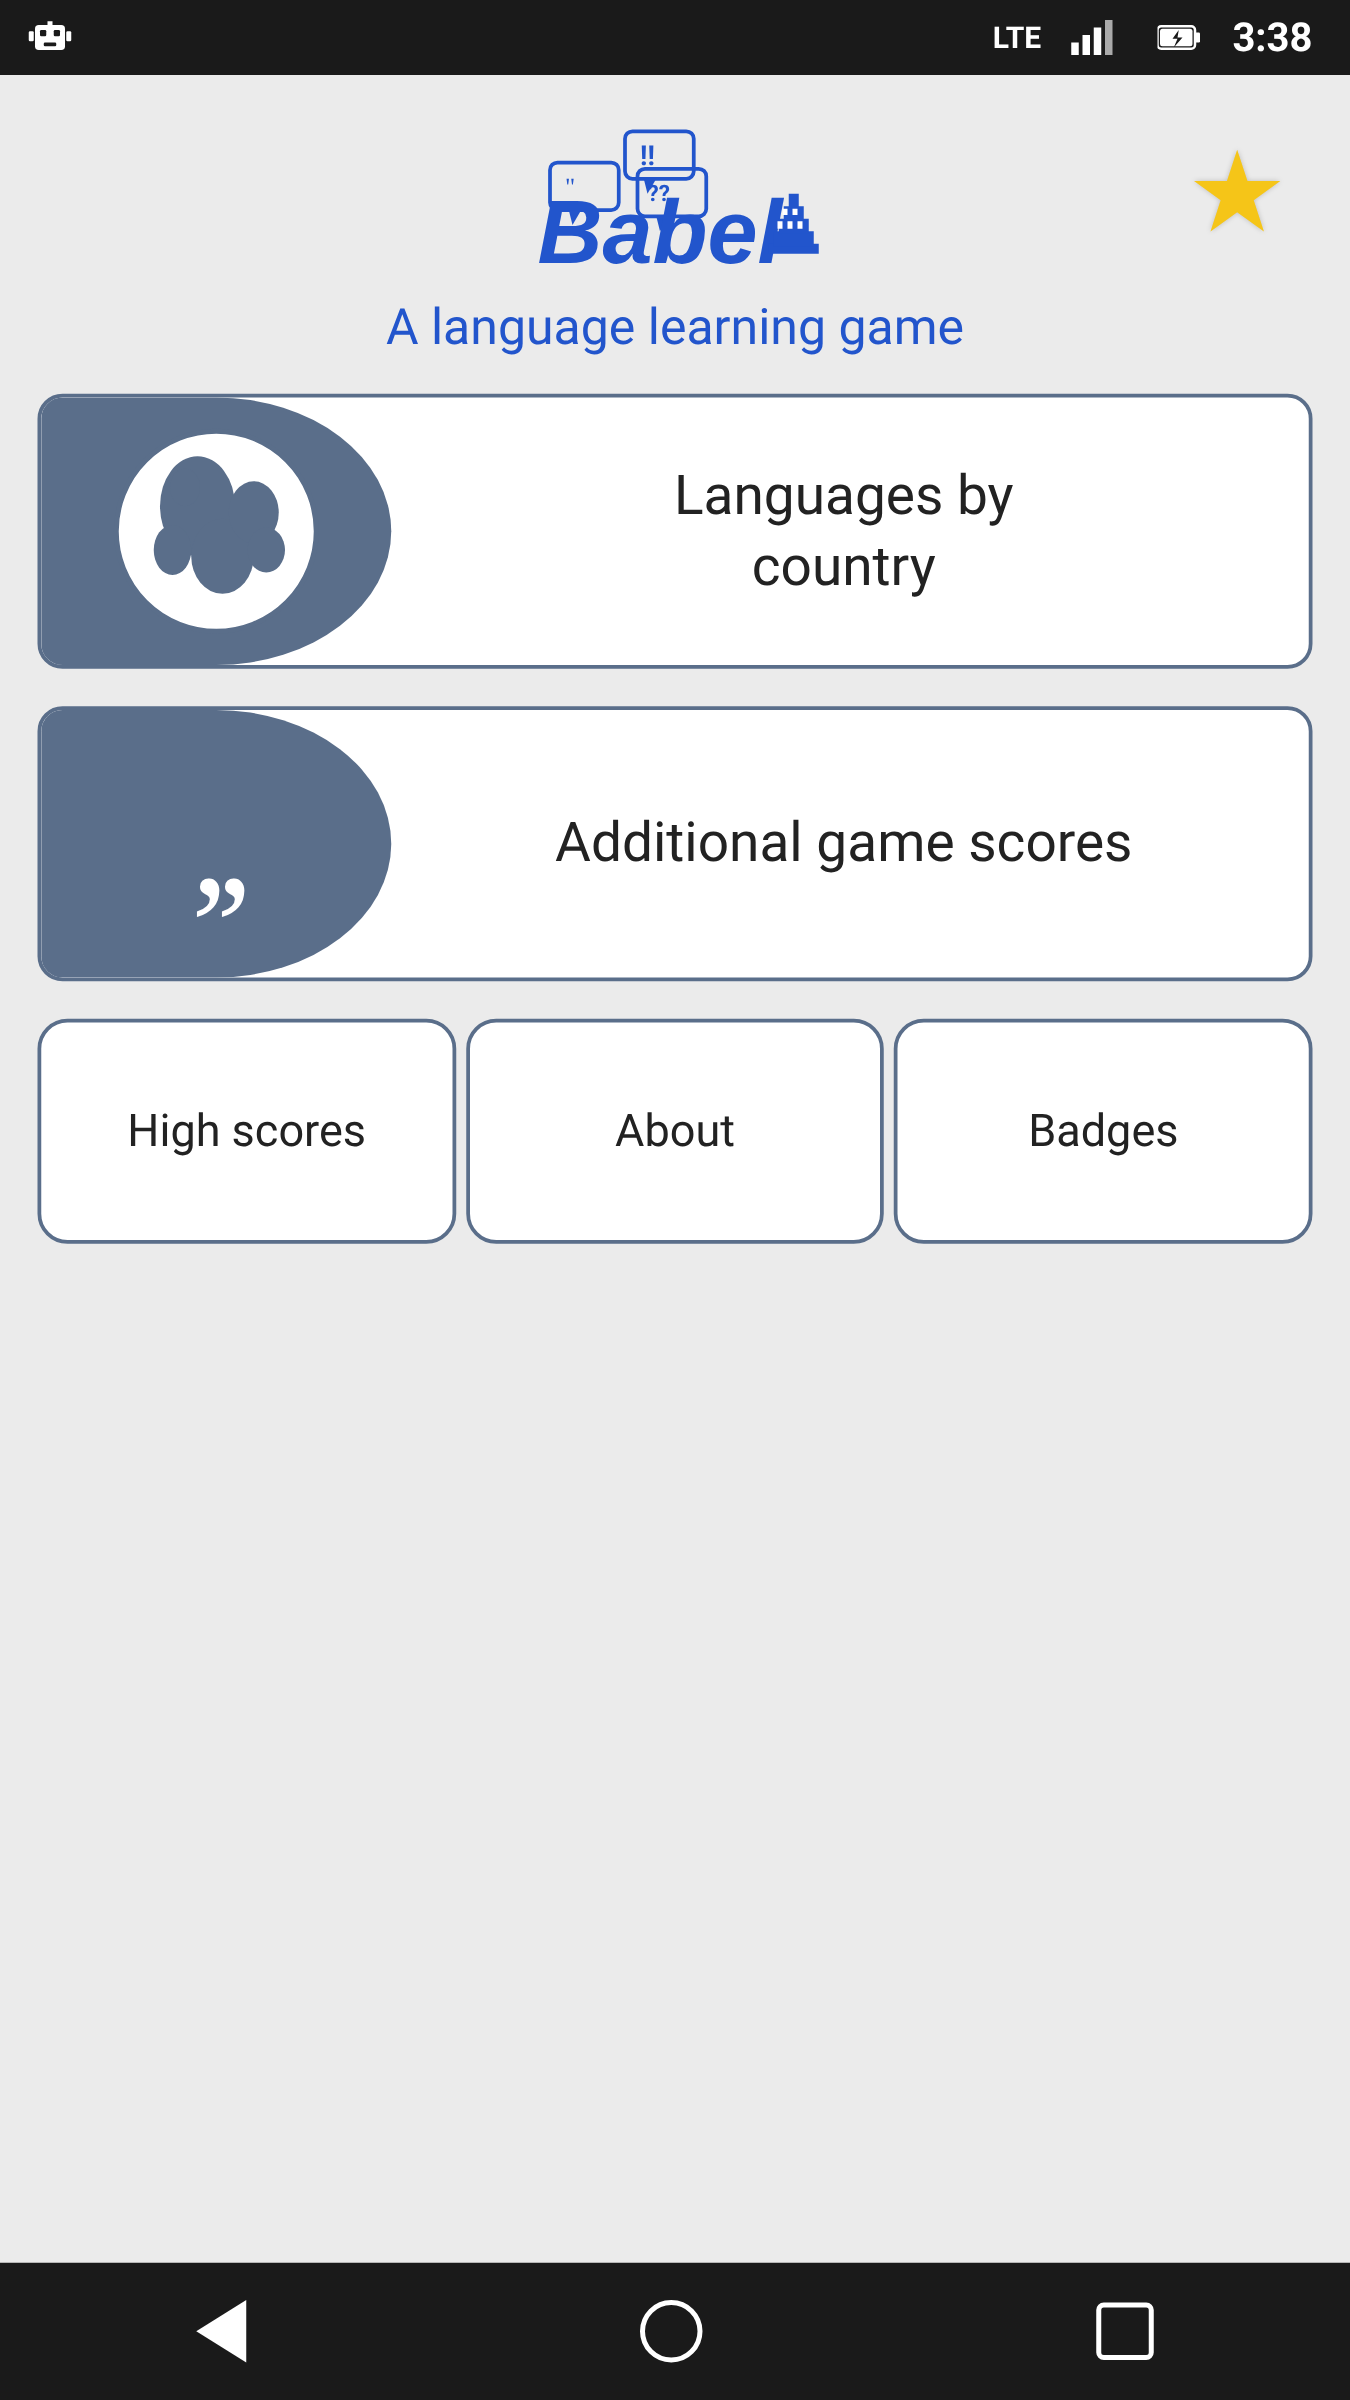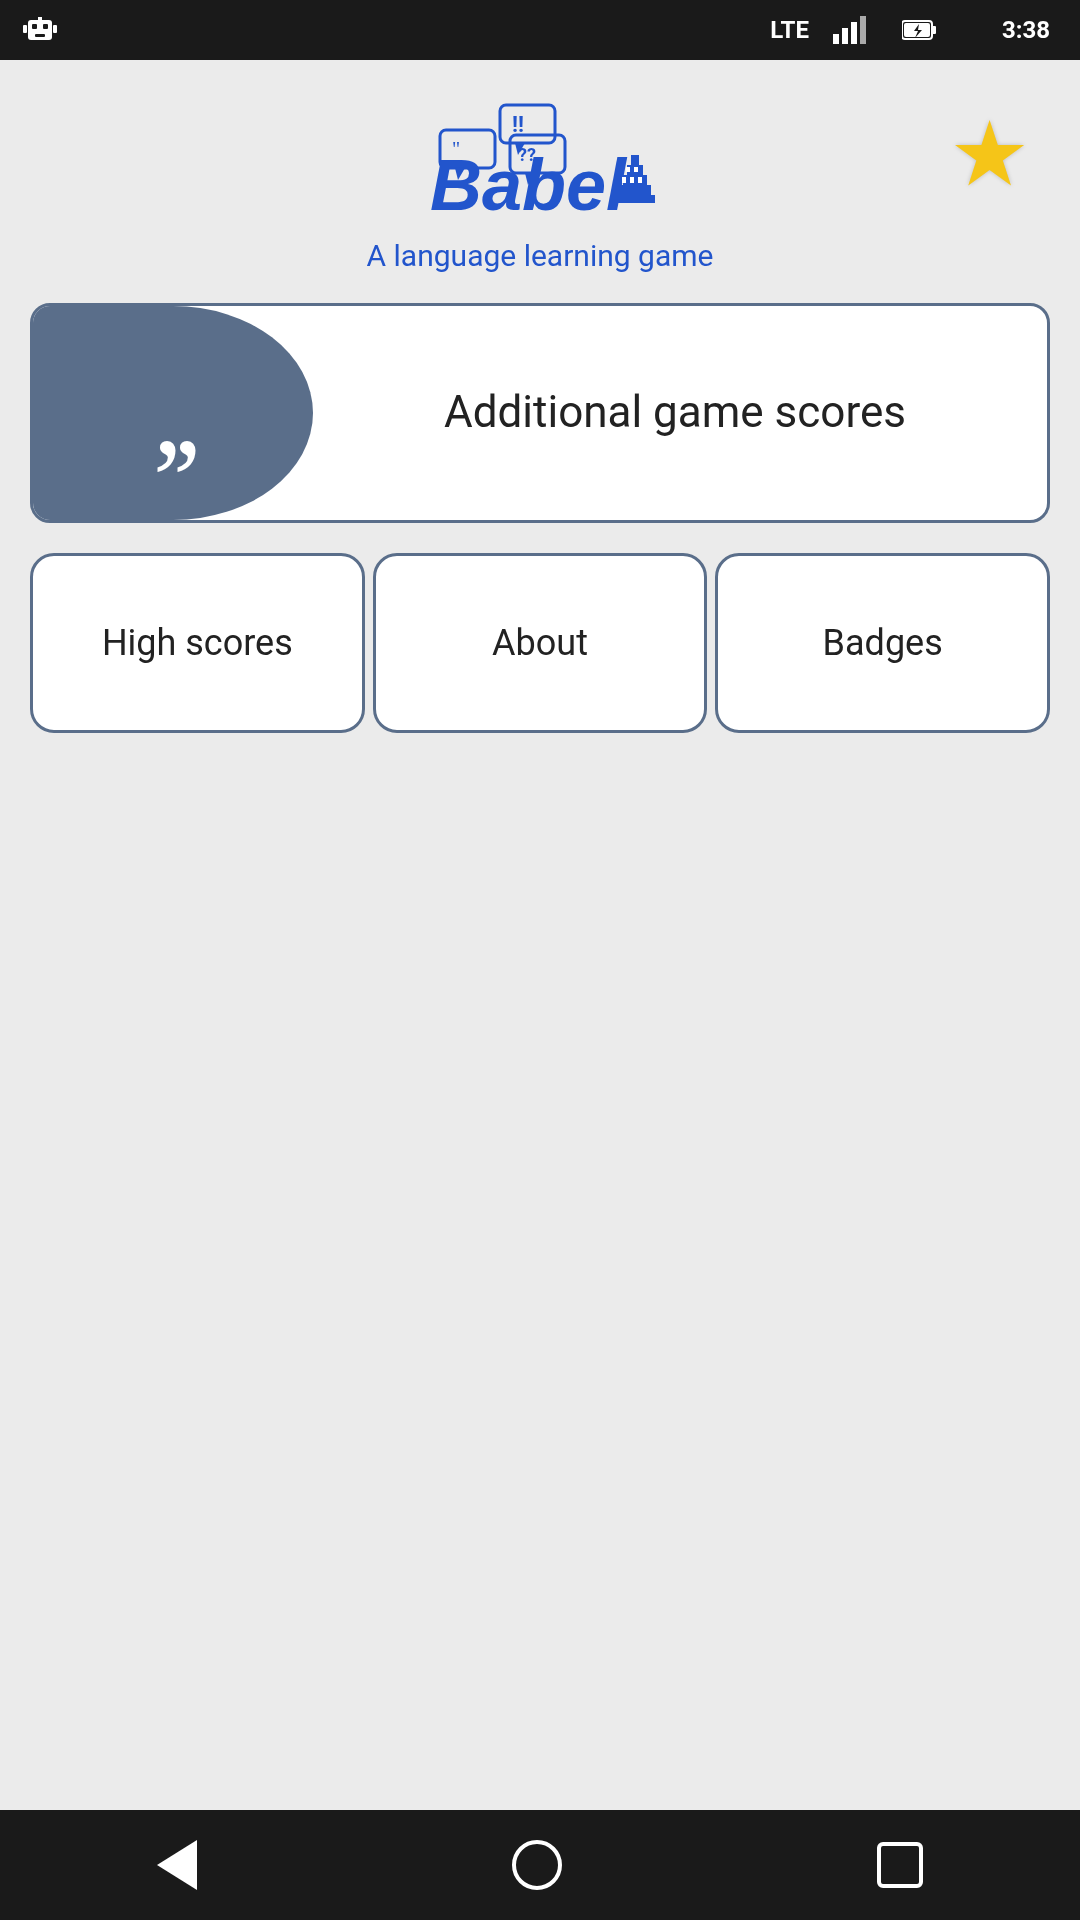--- a/index.html
+++ b/index.html
@@ -37,23 +37,22 @@
       display: flex;
       align-items: center;
       gap: 24px;
       color: white;
       font-size: 28px;
       font-weight: bold;
     }
 
     .status-time {
       color: white;
-      font-size: 24px;
+      font-size: 32px;
       font-weight: bold;
-      margin-left: 40px;
     }
 
     
     .app-content {
       flex: 1;
       background: #ebebeb;
       display: flex;
       flex-direction: column;
       align-items: center;
       padding: 40px 30px 0 30px;
@@ -77,21 +76,21 @@
     }
 
     
     .babel-logo {
       width: 280px;
       height: 130px;
     }
 
     .subtitle {
       color: #2255cc;
-      font-size: 30px;
+      font-size: 40px;
       margin-top: 8px;
       text-align: center;
     }
 
     .star-icon {
       position: absolute;
       right: 20px;
       top: 10px;
       font-size: 90px;
       color: #f5c518;
@@ -308,20 +307,39 @@
         </g>
       </svg>
       <div class="subtitle">A language learning game</div>
     </div>
 
     <div class="star-icon">★</div>
   </div>
 
   <div class="main-buttons">
 
+    <div class="game-button">
+      <div class="game-button-icon">
+        <svg class="globe-svg" viewBox="0 0 180 180">
+          <circle cx="90" cy="90" r="80" fill="white"></circle>
+
+          <ellipse cx="75" cy="70" rx="30" ry="40" fill="#5a6e8a"></ellipse>
+          <ellipse cx="95" cy="110" rx="25" ry="30" fill="#5a6e8a"></ellipse>
+          <ellipse cx="120" cy="75" rx="20" ry="25" fill="#5a6e8a"></ellipse>
+          <ellipse cx="55" cy="105" rx="15" ry="20" fill="#5a6e8a"></ellipse>
+          <ellipse cx="130" cy="105" rx="15" ry="18" fill="#5a6e8a"></ellipse>
+          <ellipse cx="65" cy="55" rx="12" ry="15" fill="#5a6e8a"></ellipse>
+          <circle cx="90" cy="90" r="80" fill="none" stroke="#5a6e8a" stroke-width="4"></circle>
+        </svg>
+      </div>
+      <div class="game-button-label">
+        <span style="white-space: pre-line;">Languages by
+country</span>
+      </div>
+    </div>
 
     <div class="game-button">
       <div class="game-button-icon">
         <div class="quote-marks">,,</div>
       </div>
       <div class="game-button-label">Additional game scores</div>
     </div>
 
   </div>
 

